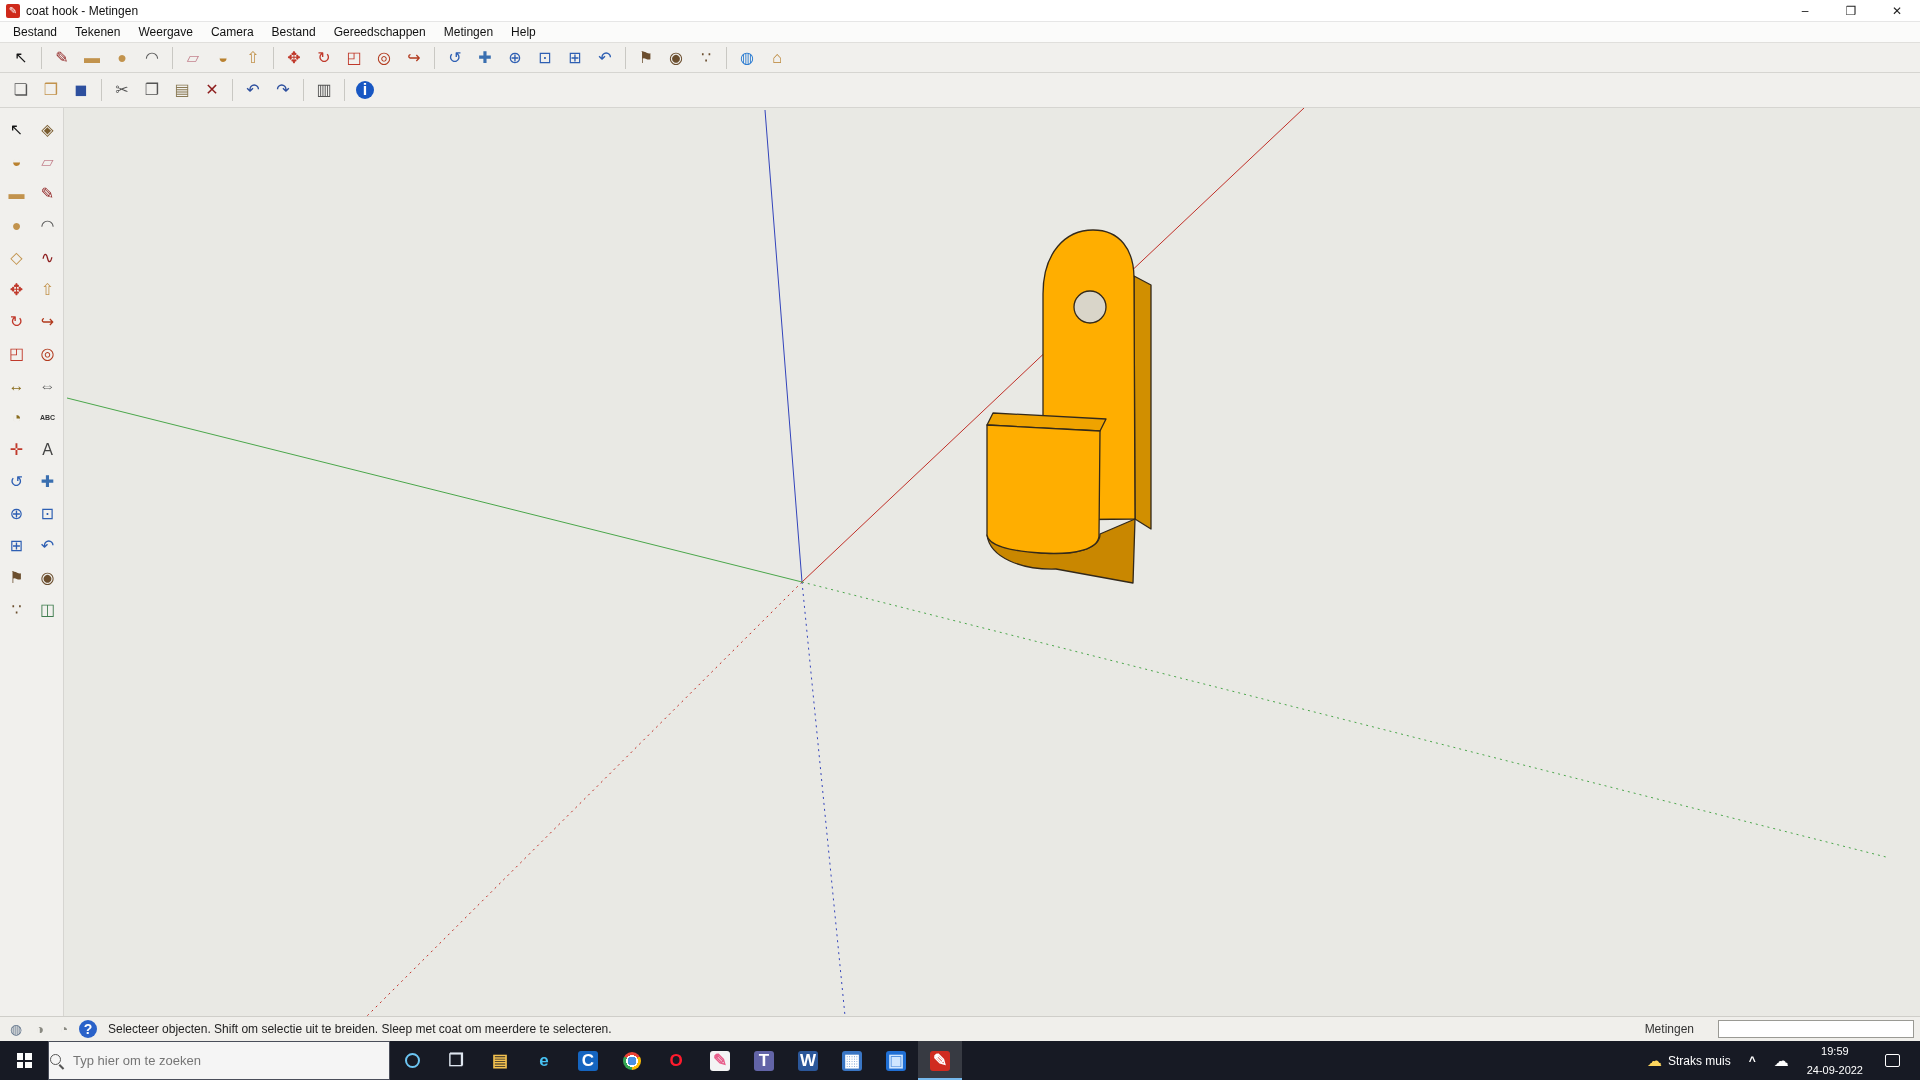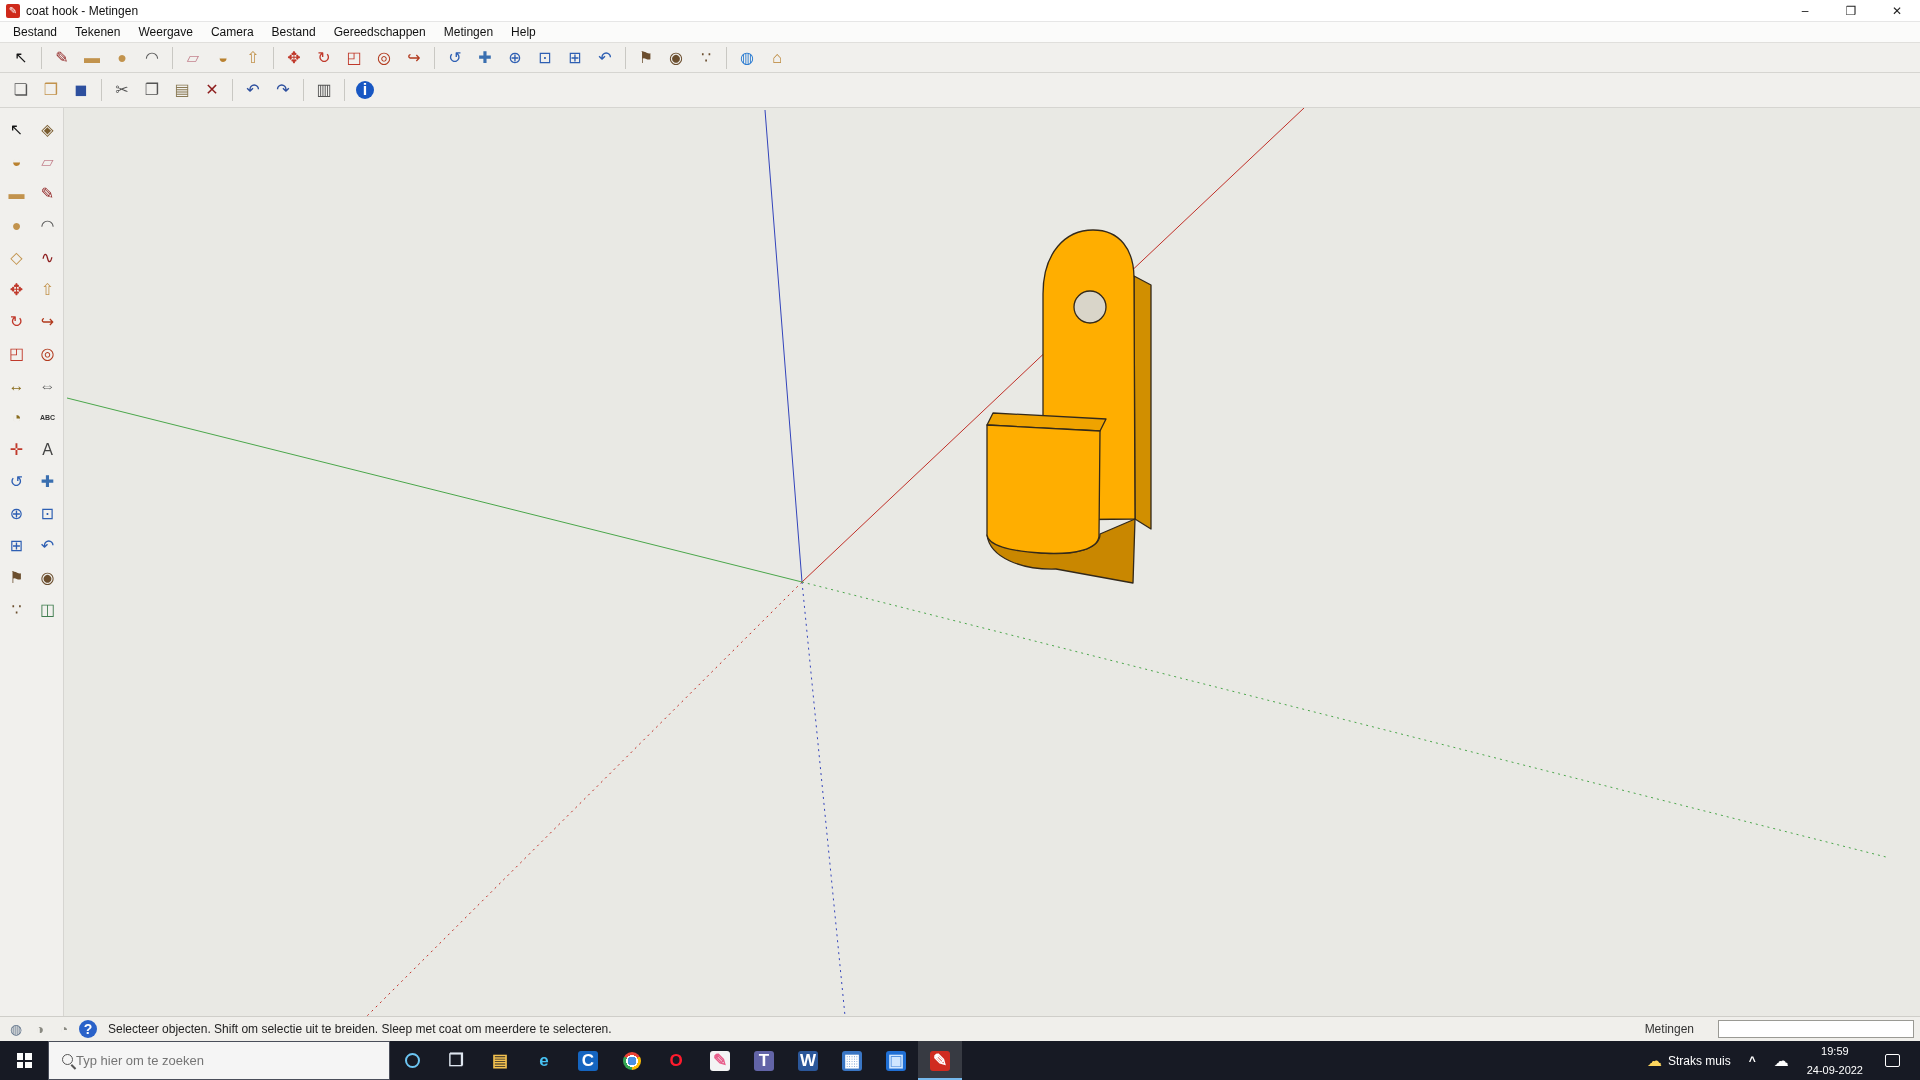--- a/index.html
+++ b/index.html
@@ -38,21 +38,21 @@
   .status-icon .glyph{font-size:14px;line-height:1}
   .status-hint{margin-left:8px;white-space:nowrap}
   .measure-label{margin-left:auto;margin-right:24px;color:#333}
   .measure-input{width:196px;height:18px;border:1px solid #9a9a94;background:#fff;font-size:12px;padding:0 4px;margin-right:2px}
 
   
   .taskbar{position:absolute;left:0;top:1041px;width:1920px;height:39px;background:#171a24;display:flex;align-items:stretch;color:#fff}
   .start-btn{width:48px;border:none;background:transparent;display:flex;align-items:center;justify-content:center}
   .win-logo{width:15px;height:15px;display:grid;grid-template-columns:1fr 1fr;grid-template-rows:1fr 1fr;gap:2px}
   .win-logo span{background:#fdfdfd}
-  .search-box{width:342px;background:#f5f5f5;display:flex;align-items:center;padding-left:12px;border:1px solid #4a4e5a}
+  .search-box{width:342px;background:#f5f5f5;display:flex;align-items:center;gap:9px;border:1px solid #4a4e5a}
   .magnifier{position:relative;width:15px;height:15px;flex:none}
   .magnifier::before{content:"";position:absolute;left:1px;top:1px;width:9px;height:9px;border:1.6px solid #555;border-radius:50%}
   .magnifier::after{content:"";position:absolute;left:11px;top:11px;width:6px;height:1.6px;background:#555;transform:rotate(45deg);transform-origin:0 0}
   .search-input{border:none;background:transparent;outline:none;font-size:13px;color:#222;width:280px;font-family:"Liberation Sans",sans-serif}
   .tb-apps{display:flex;align-items:stretch}
   .tb-app{width:44px;border:none;background:transparent;display:flex;align-items:center;justify-content:center;padding:0}
   .tb-app .glyph{font-size:17px;line-height:1;font-weight:bold}
   .tb-app.active{background:rgba(255,255,255,.14);box-shadow:inset 0 -2px 0 #76b9ed}
   .tile{width:20px;height:20px;border-radius:3px;display:flex;align-items:center;justify-content:center;font-size:13px;font-weight:bold}
   .round-tile{width:18px;height:18px;border-radius:50%;display:flex;align-items:center;justify-content:center;font-size:12px;font-weight:bold}

